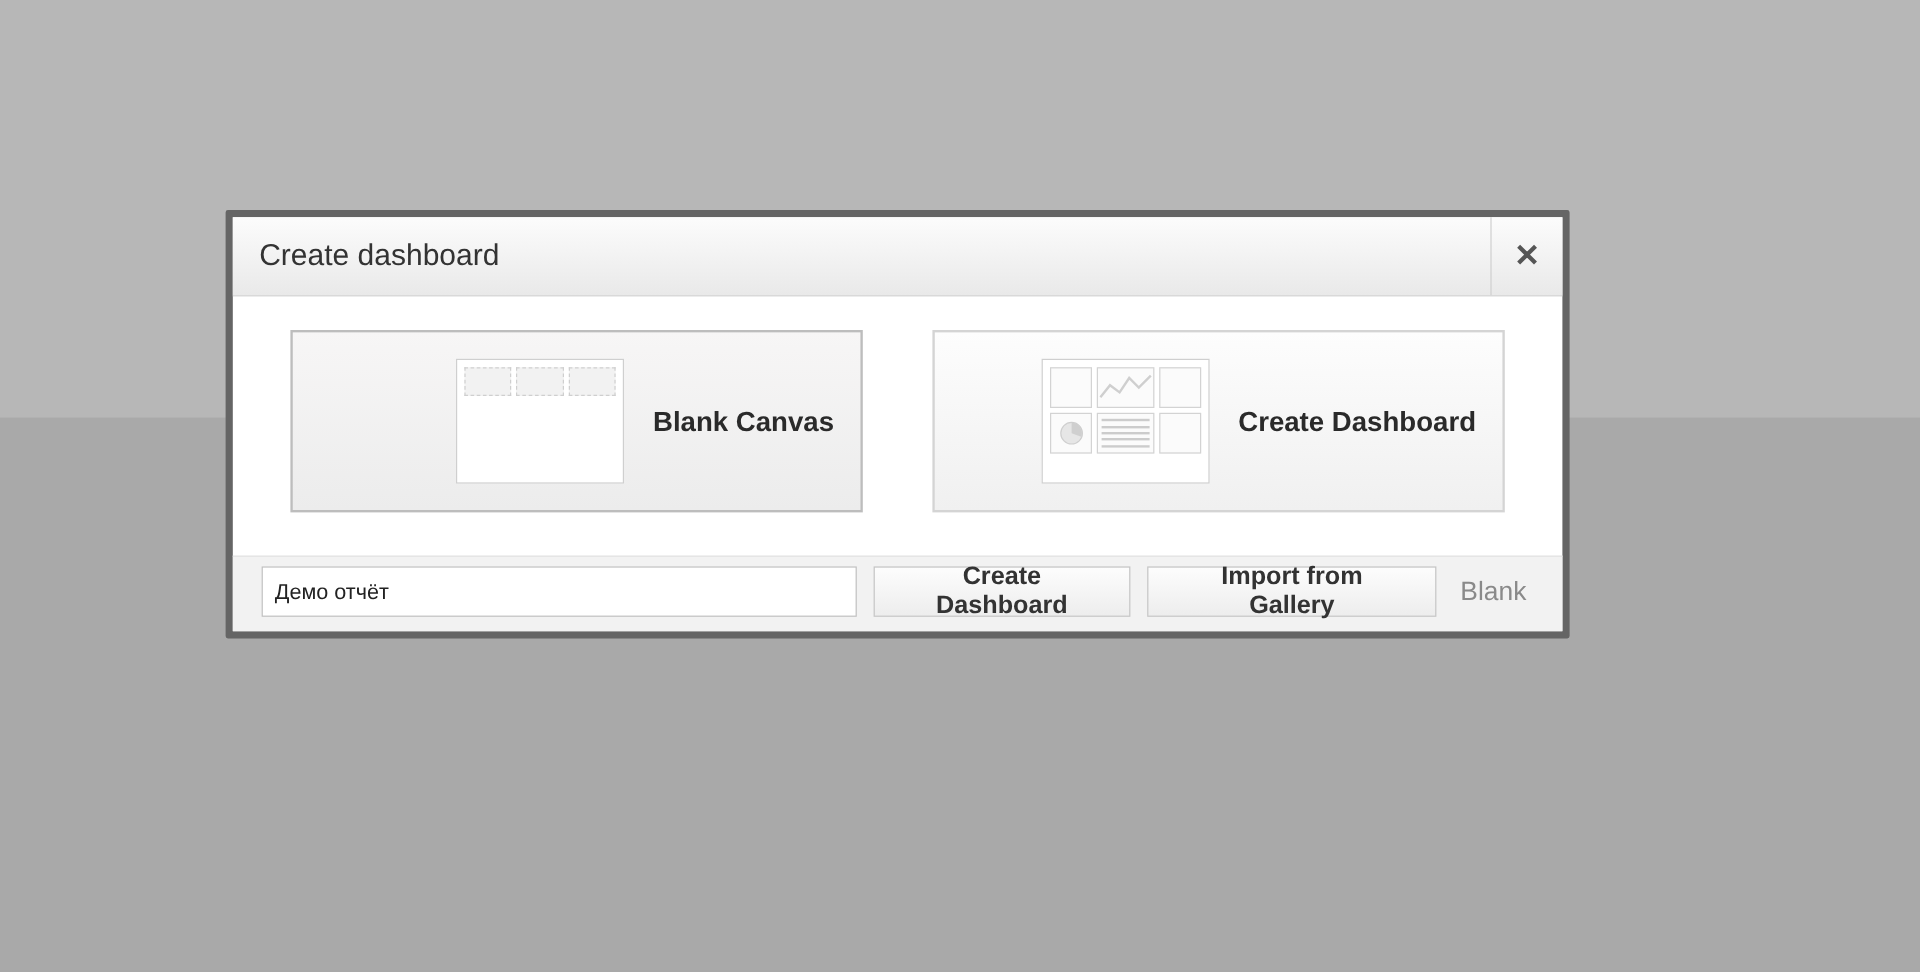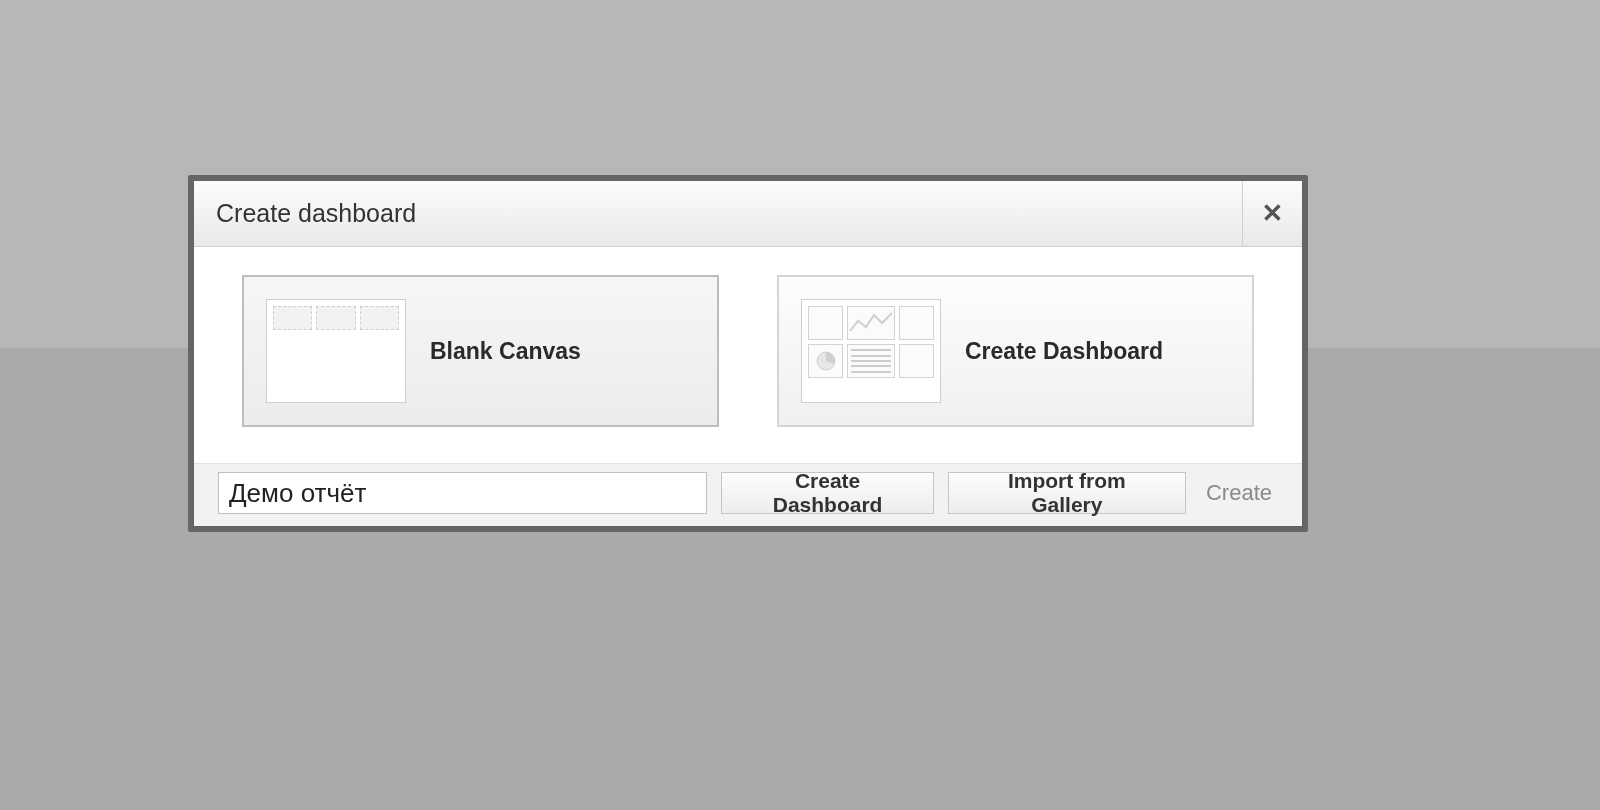--- a/index.html
+++ b/index.html
@@ -56,20 +56,21 @@
   }
   .option-card {
     flex: 1;
     display: flex;
     align-items: center;
     gap: 24px;
     padding: 22px 22px;
     border: 2px solid #d4d4d4;
     background: linear-gradient(#fdfdfd, #f0f0f0);
     cursor: pointer;
+    justify-content: flex-end;
   }
   .option-card.selected {
     border: 2px solid #bdbdbd;
     background: linear-gradient(#f7f6f6, #ececec);
   }
   .option-label {
     font-size: 23px;
     font-weight: bold;
     color: #2a2a2a;
   }
@@ -105,21 +106,21 @@
     align-items: center;
     gap: 14px;
     padding: 8px 24px 12px 24px;
     background: #f2f2f2;
     border-top: 1px solid #e2e2e2;
   }
   .name-input {
     width: 496px;
     height: 42px;
     padding: 6px 10px;
-    font-size: 26px;
+    font-size: 18px;
     color: #222;
     border: 1px solid #bfbfbf;
     background: #fff;
   }
   .btn {
     height: 42px;
     padding: 0 16px;
     font-size: 21px;
     font-weight: bold;
     color: #333;
@@ -198,16 +199,16 @@
       </div>
       <div class="option-label">Create Dashboard</div>
     </div>
 
   </div>
 
   <div class="footer">
     <input class="name-input" type="text" value="Демо отчёт" style="">
     <button class="btn">Create Dashboard</button>
     <button class="btn btn-wide">Import from Gallery</button>
-    <span class="link-cancel">Create</span>
+    <span class="link-cancel">Blank</span>
   </div>
 
 </div>
 
 </body></html>

